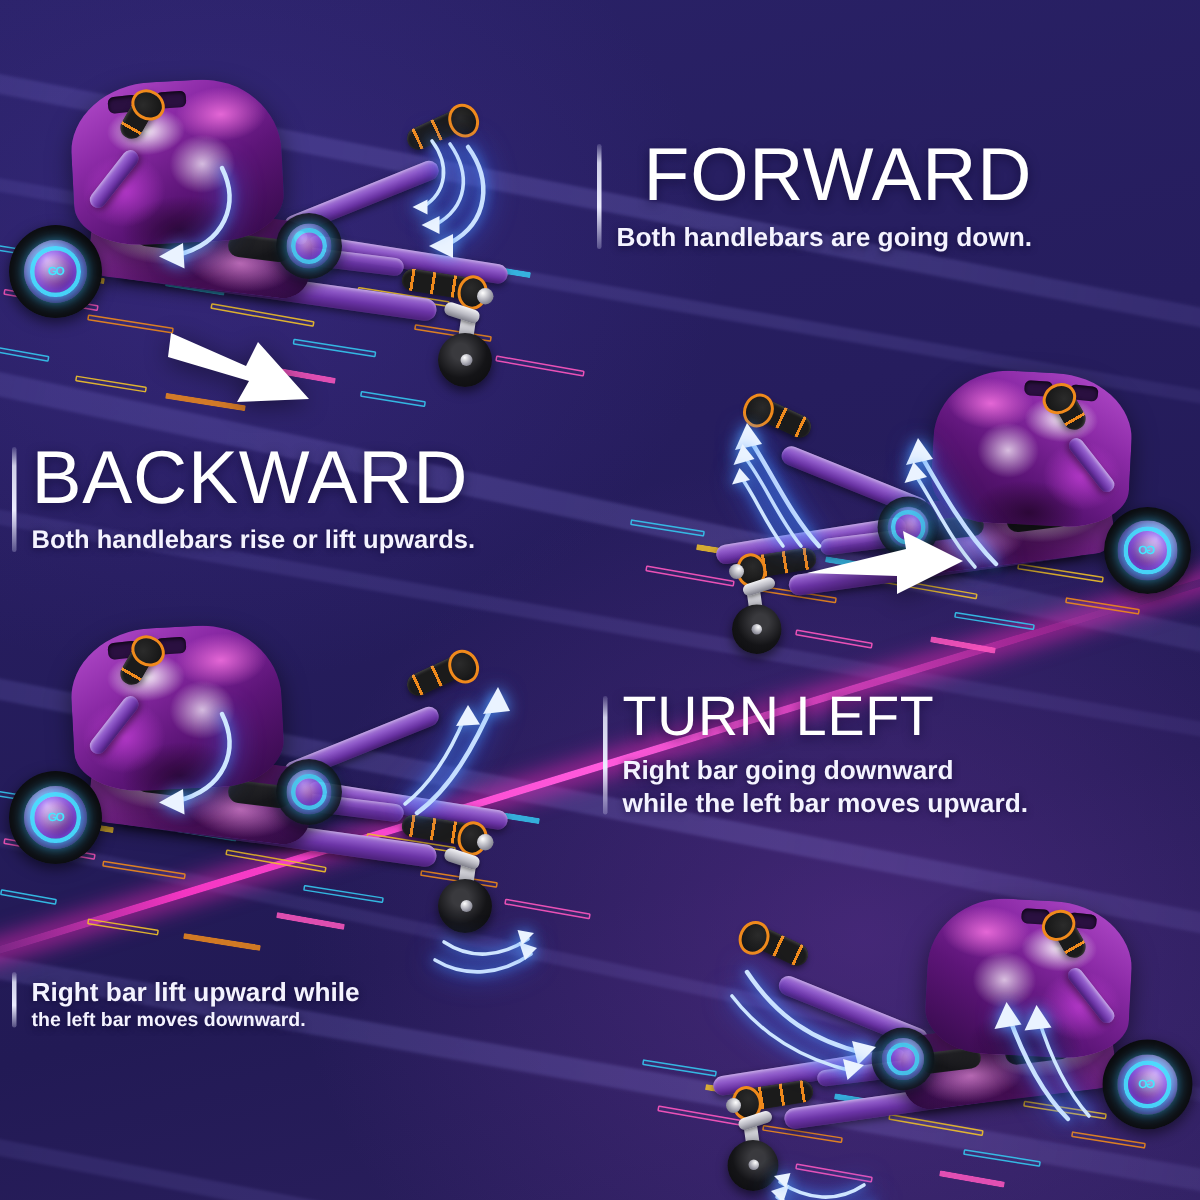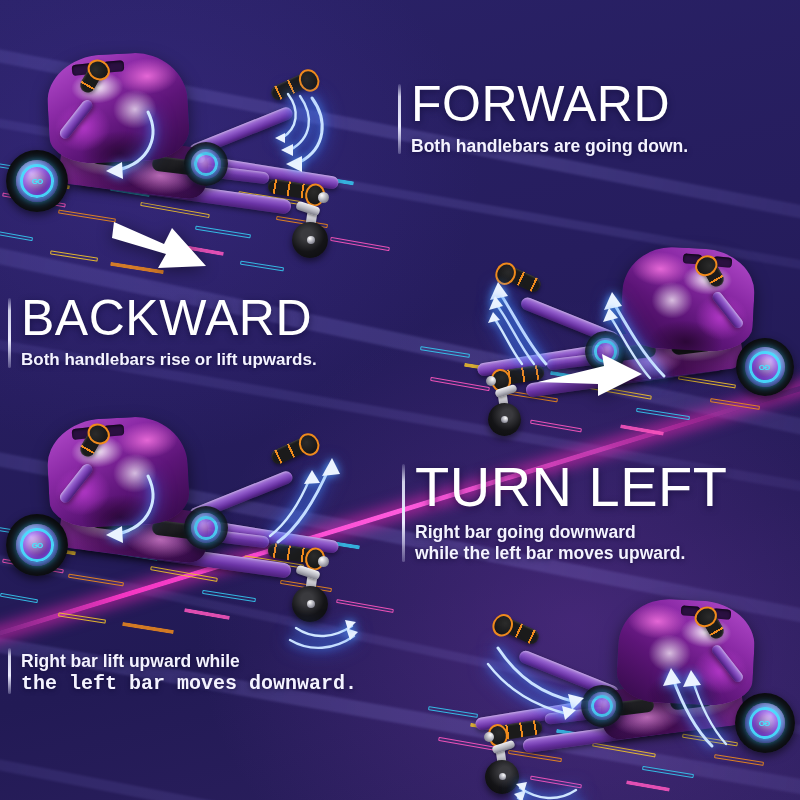--- a/index.html
+++ b/index.html
@@ -310,21 +310,21 @@
       </svg>
     </div>
 
     <div class="bigarrow" style="left:110px; top:180px; width:100px; height:70px;">
       <svg width="100" height="70" viewBox="0 0 100 70">
         <polygon fill="#ffffff" points="4,14 54,36 62,20 96,58 48,60 56,46 2,30"></polygon>
       </svg>
     </div>
   </div>
 
-  <div class="textblock" style="left:398px; top:80px;">
+  <div class="textblock" style="left:398px; top:92px;text-align:right;">
     <div class="heading" style="font-size:50px;">FORWARD</div>
     <div class="subtext" style="font-size:17.5px; margin-top:7px;">Both handlebars are going down.</div>
   </div>
 
   <div class="scene" style="left:410px; top:228px; width:390px; height:215px;">
 
     <div class="streaks" style="left:0px; top:100px; width:390px; height:120px;">
       <div class="dash" style="color:#35c8f0; left:10px;  top:22px; width:50px; transform:rotate(9deg);"></div>
       <div class="dash solid" style="color:#f3c32a; left:54px;  top:38px; width:42px; transform:rotate(9deg);"></div>
       <div class="dash" style="color:#ff57c0; left:20px;  top:54px; width:60px; transform:rotate(10deg);"></div>
@@ -490,21 +490,21 @@
       <svg width="90" height="40" viewBox="0 0 90 40">
         <path class="arc-path thin" d="M8,22 C28,34 52,32 72,18"></path>
         <path class="arc-path thin" d="M14,10 C32,22 52,20 70,8"></path>
         <polygon class="arc-head" points="76,14 64,10 68,22"></polygon>
         <polygon class="arc-head" points="74,4 63,2 66,12"></polygon>
       </svg>
     </div>
   </div>
 
   <div class="textblock" style="left:402px; top:460px;">
-    <div class="heading" style="font-size:56px;">TURN LEFT</div>
+    <div class="heading" style="font-size:37px;">TURN LEFT</div>
     <div class="subtext" style="font-size:17.5px; margin-top:7px;">Right bar going downward</div>
     <div class="subtext" style="font-size:17.5px;">while the left bar moves upward.</div>
   </div>
 
   <div class="scene" style="left:420px; top:578px; width:380px; height:222px;">
 
     <div class="streaks" style="left:0px; top:108px; width:380px; height:120px;">
       <div class="dash" style="color:#35c8f0; left:8px;   top:24px; width:50px; transform:rotate(9deg);"></div>
       <div class="dash solid" style="color:#f3c32a; left:50px;  top:40px; width:42px; transform:rotate(9deg);"></div>
       <div class="dash" style="color:#ff57c0; left:18px;  top:56px; width:60px; transform:rotate(10deg);"></div>
@@ -582,17 +582,17 @@
         <path class="arc-path thin" d="M82,22 C62,34 38,32 18,18"></path>
         <path class="arc-path thin" d="M76,10 C58,22 38,20 20,8"></path>
         <polygon class="arc-head" points="14,14 26,10 22,22"></polygon>
         <polygon class="arc-head" points="16,4 27,2 24,12"></polygon>
       </svg>
     </div>
   </div>
 
   <div class="textblock" style="left:8px; top:644px;">
     <div class="subtext" style="font-size:17.5px; margin-top:7px;">Right bar lift upward while</div>
-    <div class="subtext" style="font-size:20px;font-family:Liberation Mono, monospace;">the left bar moves downward.</div>
+    <div class="subtext" style="font-size:13px;">the left bar moves downward.</div>
   </div>
 
 
 </div>
 
 </body></html>

